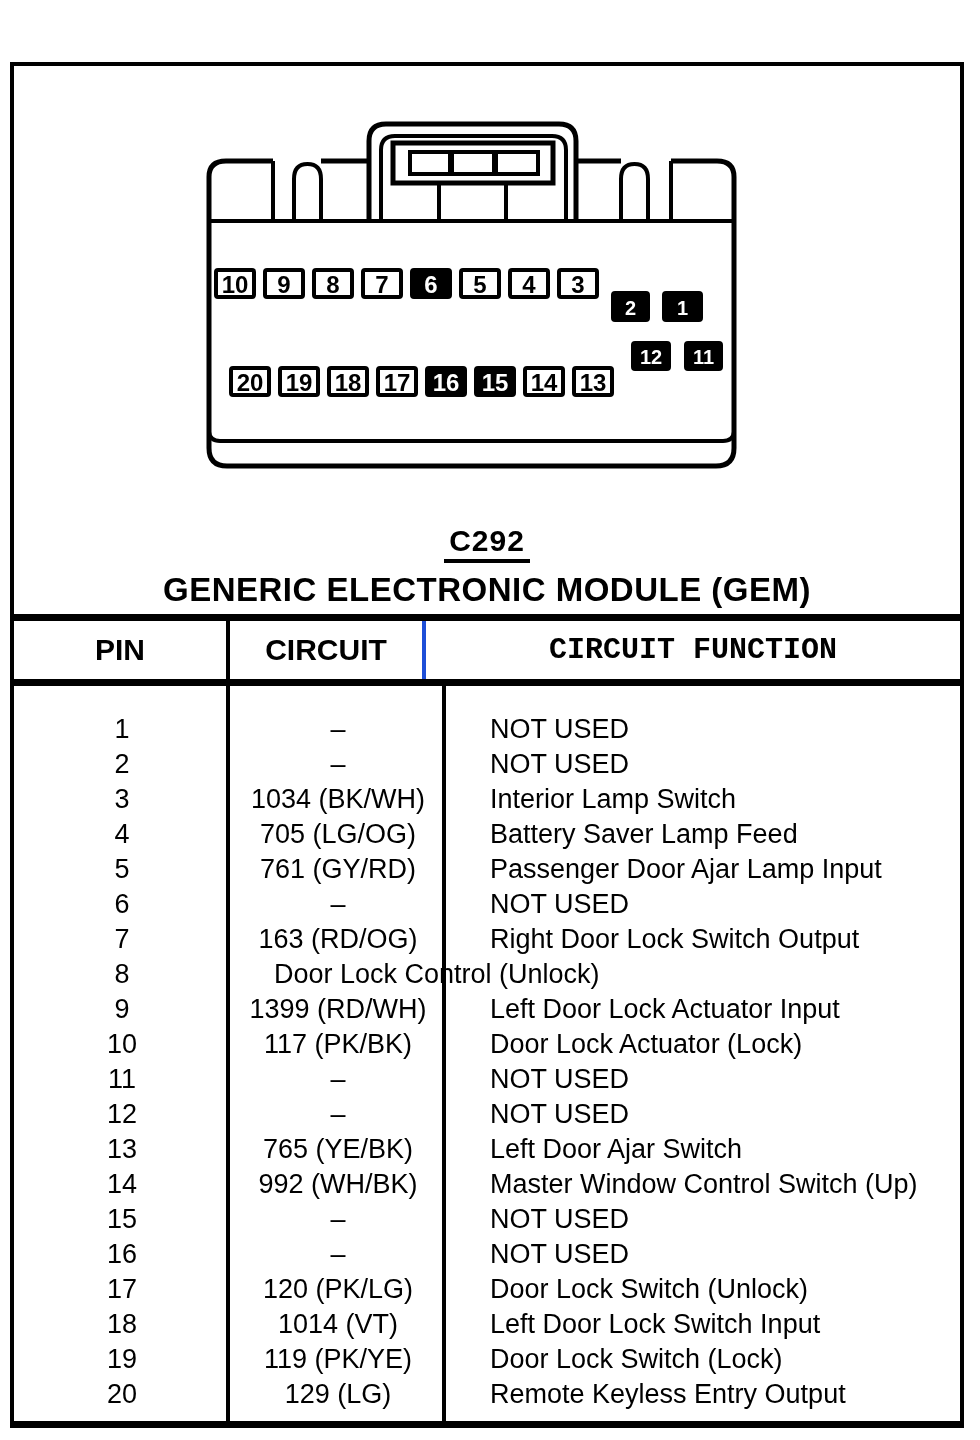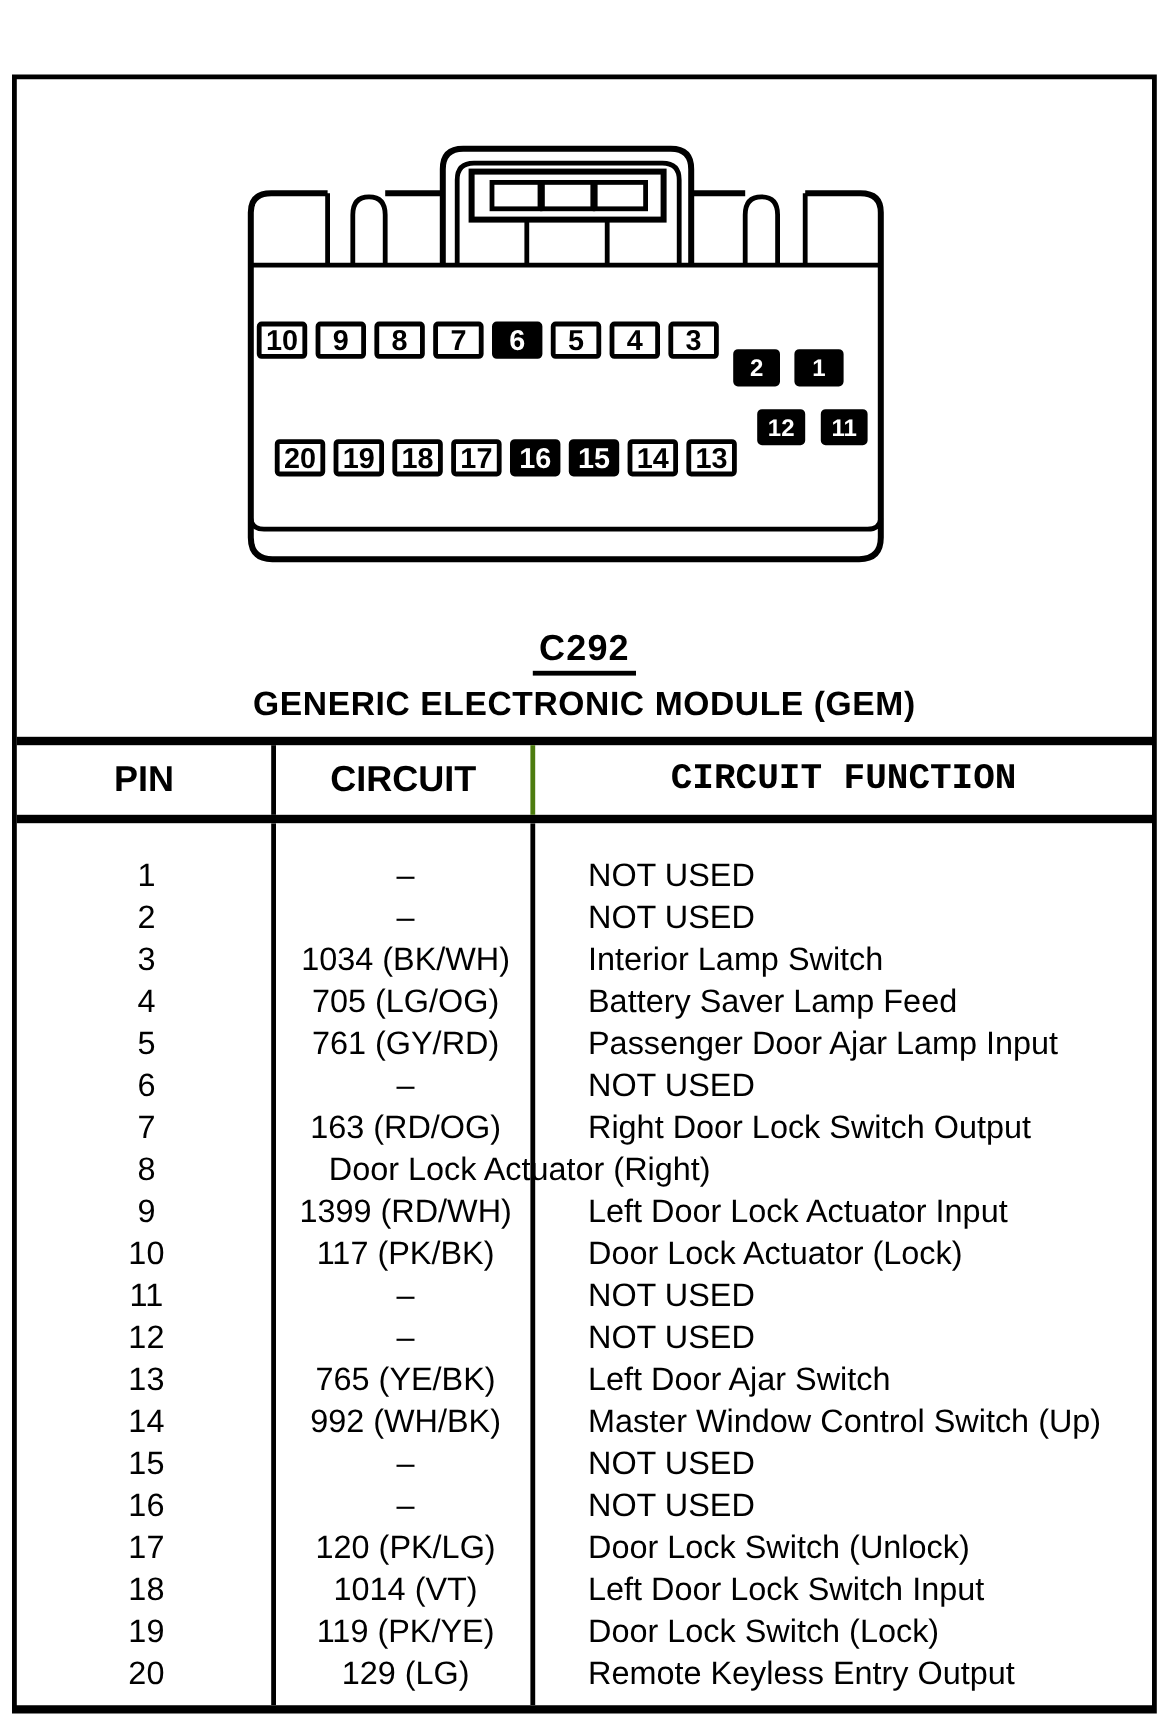--- a/index.html
+++ b/index.html
@@ -24,29 +24,29 @@
   .pintext{
     font-family:"Liberation Sans",sans-serif;font-weight:bold;
     text-anchor:middle;dominant-baseline:central;fill:#000;
   }
   .pintext.filledtext{fill:#fff;}
   .titles{position:absolute;left:0;right:0;top:458px;text-align:center;}
   .cid{
     display:inline-block;font-size:30px;font-weight:bold;line-height:34px;
     border-bottom:4px solid #000;padding:0 5px 1px 5px;letter-spacing:1px;
   }
-  .cname{margin-top:8px;font-size:28px;font-weight:bold;letter-spacing:0.5px;}
+  .cname{margin-top:8px;font-size:33px;font-weight:bold;letter-spacing:0.5px;}
   .table-section{flex:1;display:flex;flex-direction:column;border-top:7px solid #000;box-sizing:border-box;}
   .thead{
     height:58px;flex:none;border-bottom:7px solid #000;display:flex;align-items:center;
     font-weight:bold;font-size:30px;
   }
   .th{text-align:center;box-sizing:border-box;height:100%;display:flex;align-items:center;justify-content:center;}
   .th1{width:216px;border-right:4px solid #000;}
-  .th2{width:216px;border-right:4px solid #4d7c0f;}
+  .th2{width:196px;border-right:4px solid #1d4ed8;}
   .th3{flex:1;font-family:Liberation Mono, monospace;}
   .tbody{flex:1;position:relative;padding-top:26px;box-sizing:border-box;overflow:hidden;}
   .vline{position:absolute;top:0;bottom:0;width:4px;background:#000;}
   .v1{left:212px;}
   .v2{left:428px;}
   .trow{display:flex;height:35px;align-items:center;font-size:27px;}
   .cell{white-space:nowrap;}
   .c-pin{width:216px;text-align:center;}
   .c-circuit{width:216px;text-align:center;}
   .c-func{flex:1;padding-left:44px;text-align:left;}
@@ -180,21 +180,21 @@
           <div class="cell c-circuit">–</div>
           <div class="cell c-func">NOT USED</div>
         </div>
         <div class="trow">
           <div class="cell c-pin">7</div>
           <div class="cell c-circuit">163 (RD/OG)</div>
           <div class="cell c-func">Right Door Lock Switch Output</div>
         </div>
         <div class="trow">
           <div class="cell c-pin">8</div>
-          <div class="cell c-func">Door Lock Actuator (Right)</div>
+          <div class="cell c-func">Door Lock Control (Unlock)</div>
         </div>
         <div class="trow">
           <div class="cell c-pin">9</div>
           <div class="cell c-circuit">1399 (RD/WH)</div>
           <div class="cell c-func">Left Door Lock Actuator Input</div>
         </div>
         <div class="trow">
           <div class="cell c-pin">10</div>
           <div class="cell c-circuit">117 (PK/BK)</div>
           <div class="cell c-func">Door Lock Actuator (Lock)</div>

